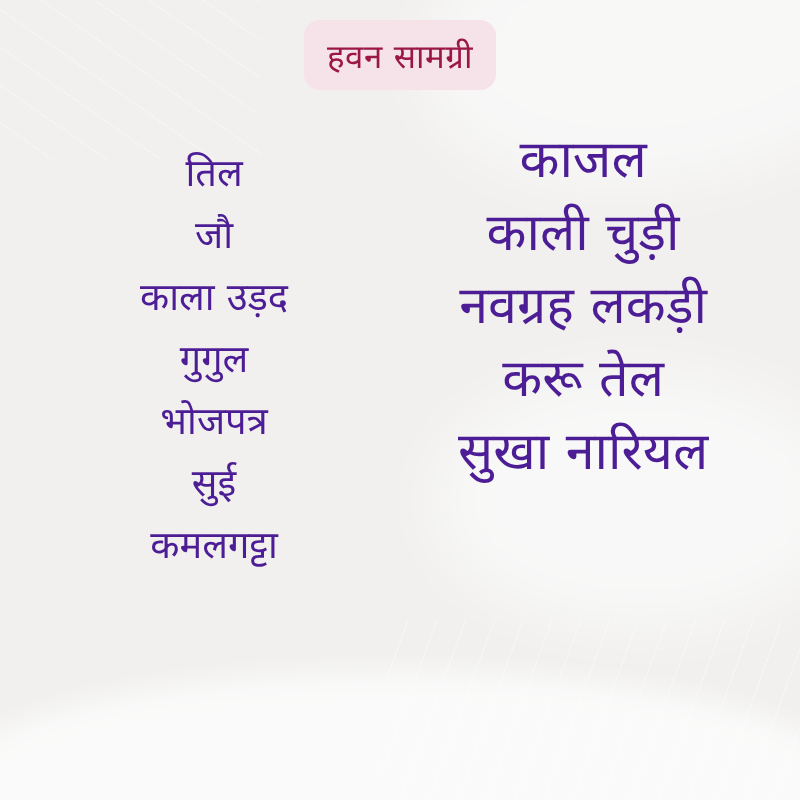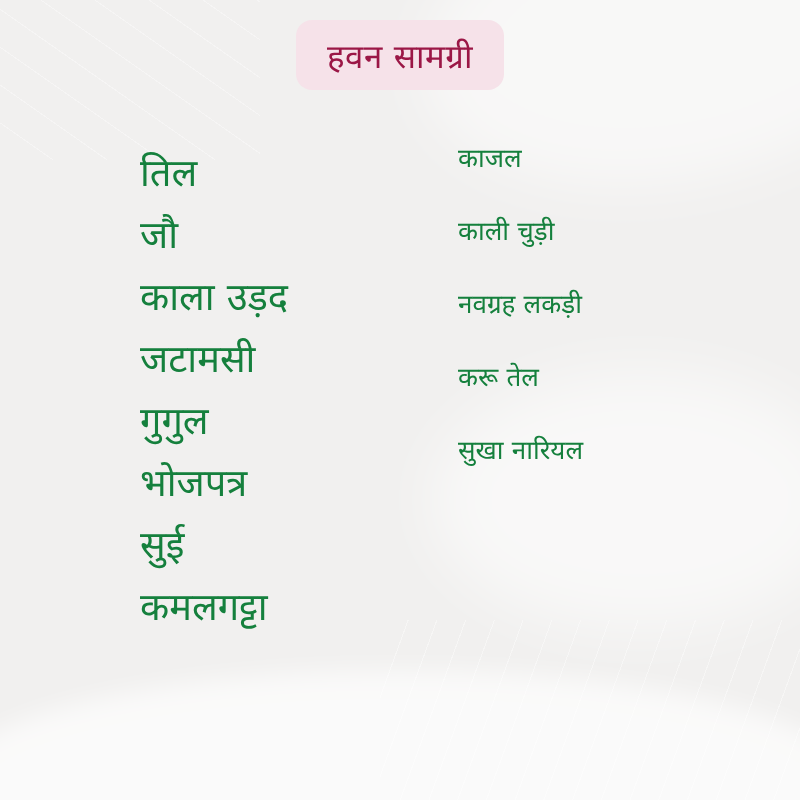--- a/index.html
+++ b/index.html
@@ -79,61 +79,62 @@
       rgba(255,255,255,0.7) 31px
     );
     opacity: 0.5;
   }
   
   .title-badge {
     position: absolute;
     top: 20px;
     left: 50%;
     transform: translateX(-50%);
-    width: 208px;
+    width: 192px;
     height: 70px;
     background: #f6e2e9;
     border-radius: 16px;
     display: flex;
     align-items: center;
     justify-content: center;
   }
   .title-text {
     font-size: 33px;
     color: #9b1746;
     letter-spacing: 0.5px;
     white-space: nowrap;
   }
   
   .col {
     position: absolute;
     display: flex;
     flex-direction: column;
-    color: #15803d;
+    color: #4c1d95;
+    align-items: center;
   }
   .col-left {
     left: 140px;
     top: 140px;
   }
   .col-left .item {
     height: 62px;
     display: flex;
     align-items: center;
     font-size: 38px;
     white-space: nowrap;
   }
   .col-right {
     left: 458px;
     top: 120px;
   }
   .col-right .item {
     height: 73px;
     display: flex;
     align-items: center;
-    font-size: 26px;
+    font-size: 52px;
     white-space: nowrap;
   }
 </style>
 </head>
 <body>
 
 <div class="canvas">
 
   <div class="deco deco-top-right"></div>
   <div class="deco deco-blob-right"></div>
@@ -142,21 +143,20 @@
   <div class="deco deco-topleft-lines"></div>
 
   <div class="title-badge">
     <span class="title-text">हवन सामग्री</span>
   </div>
 
   <div class="col col-left">
     <div class="item">तिल</div>
     <div class="item">जौ</div>
     <div class="item">काला उड़द</div>
-    <div class="item">जटामसी</div>
     <div class="item">गुगुल</div>
     <div class="item">भोजपत्र</div>
     <div class="item">सुई</div>
     <div class="item">कमलगट्टा</div>
   </div>
 
   <div class="col col-right">
     <div class="item">काजल</div>
     <div class="item">काली चुड़ी</div>
     <div class="item">नवग्रह लकड़ी</div>

